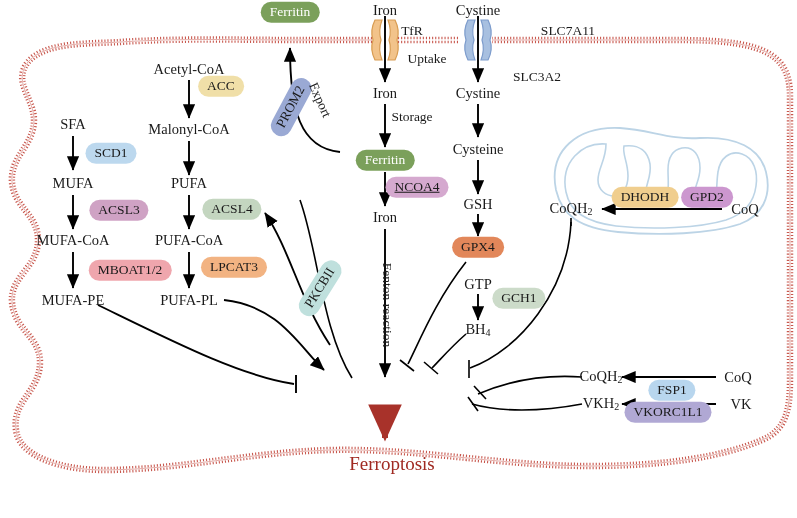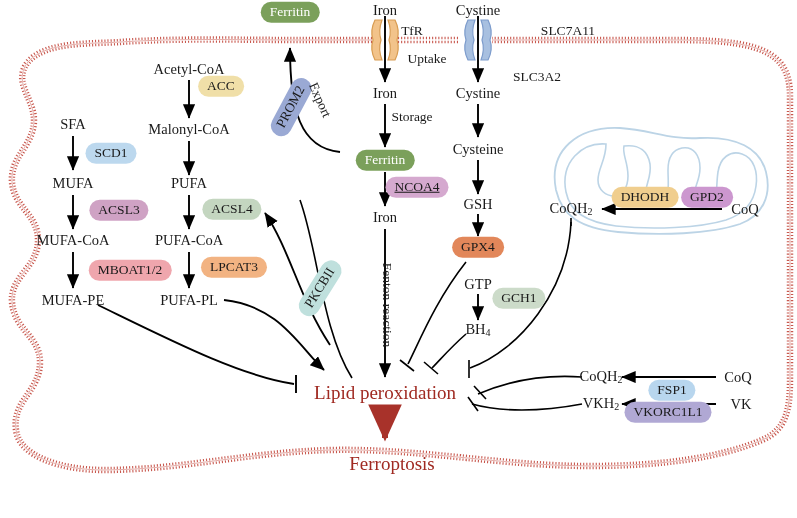--- a/index.html
+++ b/index.html
@@ -223,21 +223,20 @@
 
   <div class="node" style="left:738px;top:377px;">CoQ</div>
   <div class="node" style="left:601px;top:377px;">
     <span>CoQH</span><sub>2</sub>
   </div>
   <div class="node" style="left:741px;top:404px;">VK</div>
   <div class="node" style="left:601px;top:404px;">
     <span>VKH</span><sub>2</sub>
   </div>
 
-  <div class="node big red" style="left:385px;top:392px;">Lipid peroxidation</div>
   <div class="node ferro red" style="left:392px;top:463px;">Ferroptosis</div>
 
   <div class="badge" style="left:111px;top:153px;background:#bcd8ee;">SCD1</div>
   <div class="badge" style="left:119px;top:210px;background:#cfa2c4;">ACSL3</div>
   <div class="badge" style="left:130px;top:270px;background:#efa6ad;">MBOAT1/2</div>
 
   <div class="badge" style="left:221px;top:86px;background:#f0dfa8;">ACC</div>
   <div class="badge" style="left:232px;top:209px;background:#c4d6c0;">ACSL4</div>
   <div class="badge" style="left:234px;top:267px;background:#f2b382;">LPCAT3</div>
 

